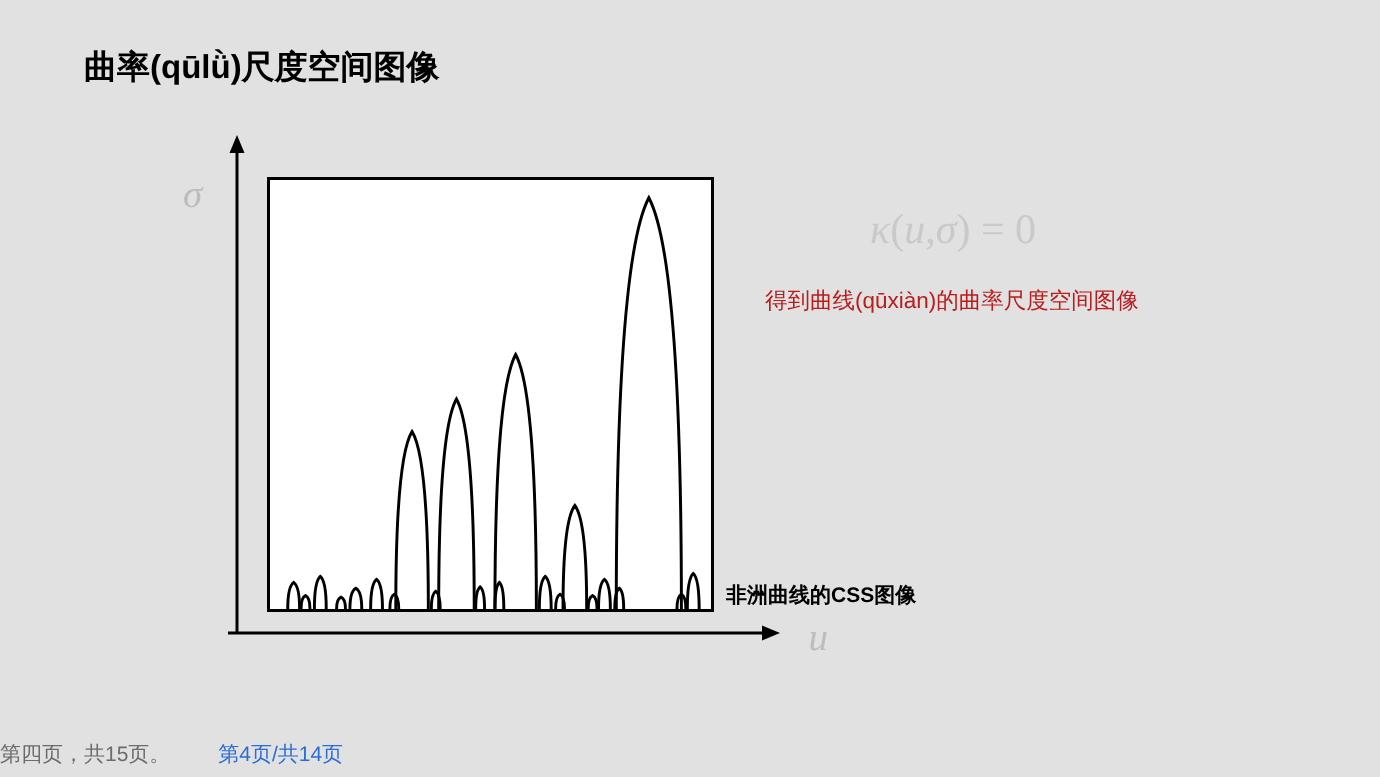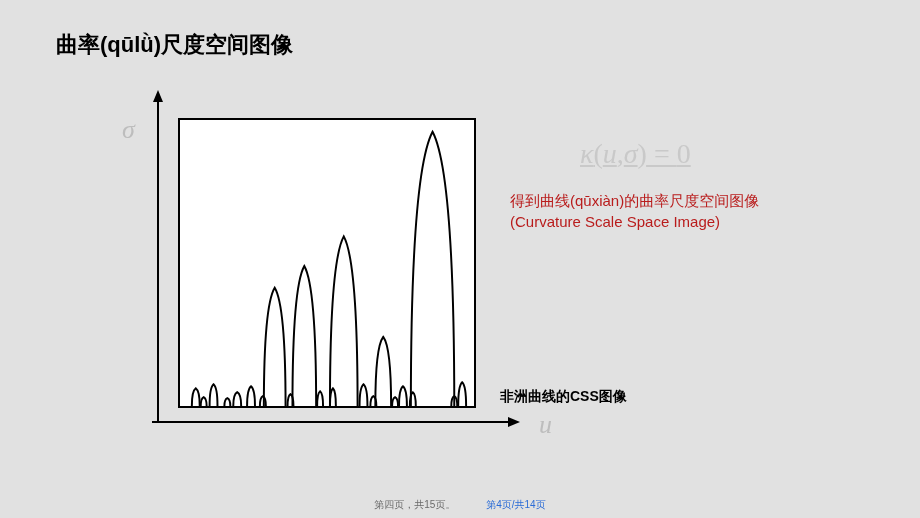--- a/index.html
+++ b/index.html
@@ -74,45 +74,42 @@
       color: #000;
       margin-bottom: 30px;
     }
     .equation {
       font-family: "Times New Roman", serif;
       font-style: italic;
       font-size: 28px;
       color: #c9c9c9;
       margin-left: 70px;
       margin-bottom: 20px;
-      text-decoration: underline;
     }
     .equation .kappa { font-style: italic; }
     .equation .paren { font-style: normal; }
     .text-row-2 {
       font-size: 15px;
       color: #b91c1c;
       line-height: 1.4;
     }
     .caption {
       position: absolute;
       top: 388px;
       left: 484px;
       font-size: 14px;
       font-weight: bold;
       color: #000;
-      margin-left: 16px;
     }
     .footer {
       position: absolute;
       bottom: 6px;
       left: 0;
       width: 100%;
-      text-align: center;
-      font-size: 10px;
+      font-size: 14px;
     }
     .footer-left {
       color: #6b6b6b;
       margin-right: 28px;
     }
     .footer-right {
       color: #2b6cd6;
     }
   </style>
 </head>
@@ -158,21 +155,20 @@
       </svg>
   </div>
 </div>
 
 <div class="right-col">
   <div class="equation">
     <span class="kappa">κ</span><span class="paren">(</span><span>u</span><span class="paren">,</span><span>σ</span><span class="paren">)</span><span class="paren"> = </span><span class="paren">0</span>
   </div>
   <div class="text-row-2">
     <span>得到曲线(qūxiàn)的曲率尺度空间图像</span><br>
-    <span>(Curvature Scale Space Image)</span>
   </div>
 </div>
 
 <div class="caption">非洲曲线的CSS图像</div>
 
 <div class="footer">
   <span class="footer-left">第四页，共15页。</span>
   <span class="footer-right">第4页/共14页</span>
 </div>
 

